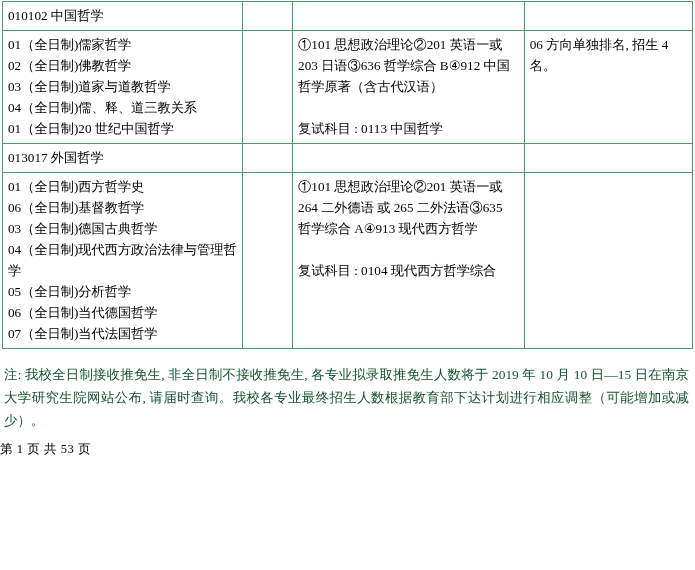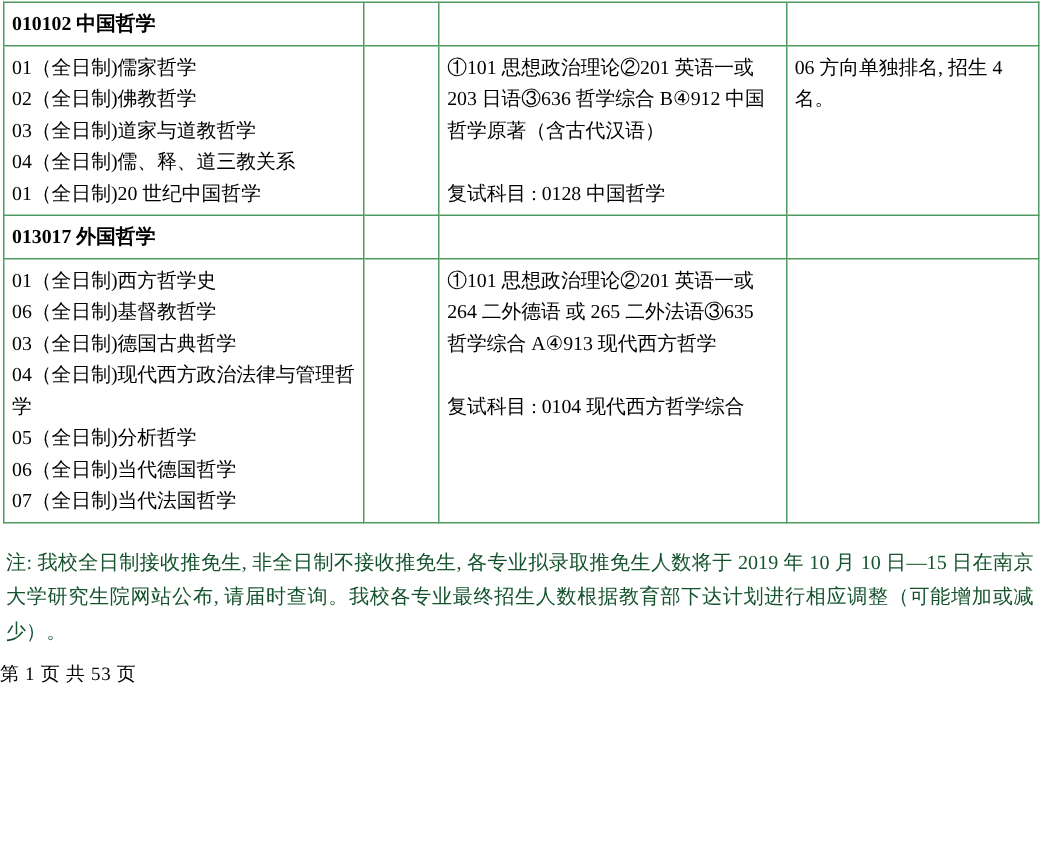--- a/index.html
+++ b/index.html
@@ -36,21 +36,21 @@
     font-size: 13.2px;
     line-height: 21px;
     word-wrap: break-word;
   }
   .col-a { width: 238px; }
   .col-b { width: 50px; }
   .col-c { width: 230px; }
   .col-d { width: 167px; }
 
   .code-row td {
-    font-weight: bold;
+    font-weight: normal;
     padding-top: 2px;
     padding-bottom: 3px;
   }
   .code-row .empty { }
   .dir-list div {
     white-space: normal;
   }
   .exam-block .gap {
     height: 21px;
   }
@@ -93,21 +93,21 @@
           <div>01（全日制)儒家哲学</div>
           <div>02（全日制)佛教哲学</div>
           <div>03（全日制)道家与道教哲学</div>
           <div>04（全日制)儒、释、道三教关系</div>
           <div>01（全日制)20 世纪中国哲学</div>
         </td>
         <td></td>
         <td class="exam-block">
           <div>①101  思想政治理论②201  英语一或  203  日语③636  哲学综合 B④912  中国哲学原著（含古代汉语）</div>
           <div class="gap"></div>
-          <div>复试科目 : 0128  中国哲学</div>
+          <div>复试科目 : 0113  中国哲学</div>
         </td>
         <td>06 方向单独排名, 招生 4 名。</td>
       </tr>
 
 
       <tr class="code-row">
         <td>013017  外国哲学</td>
         <td class="empty"></td>
         <td class="empty"></td>
         <td class="empty"></td>

